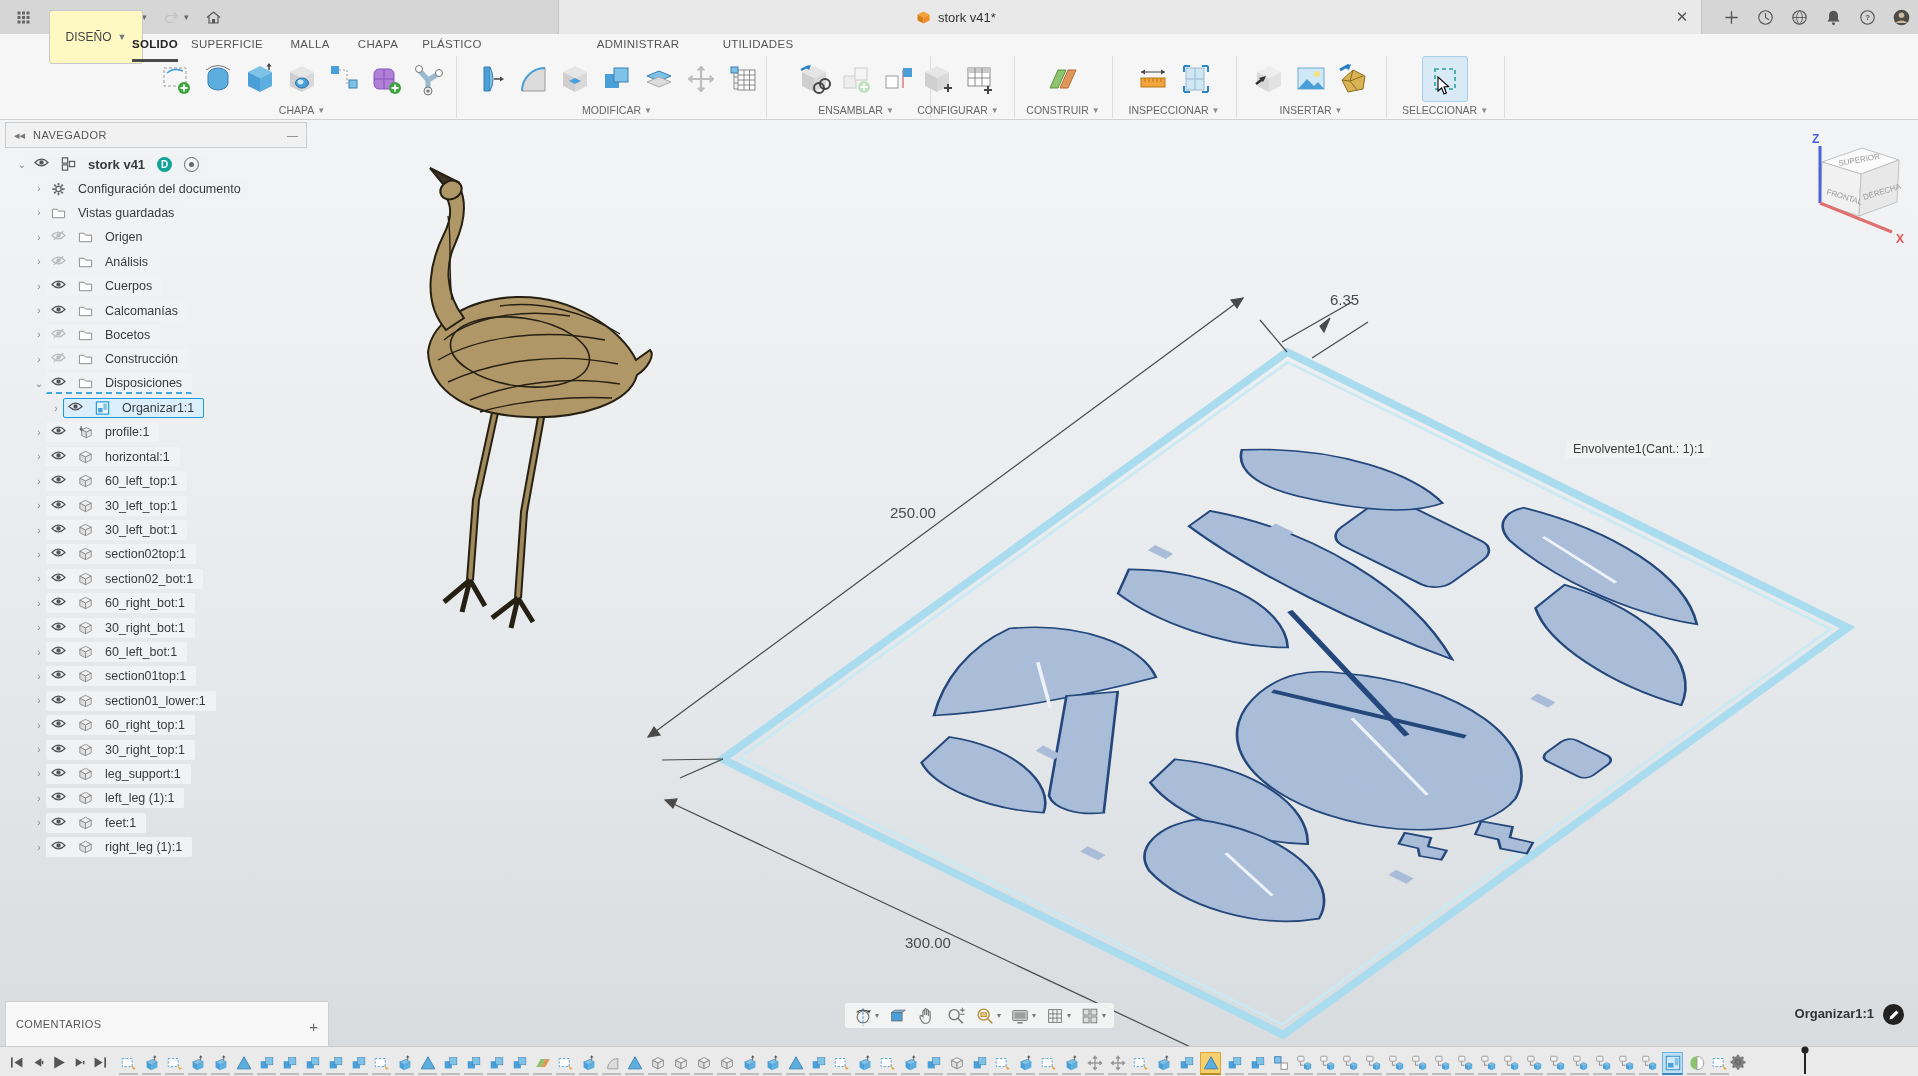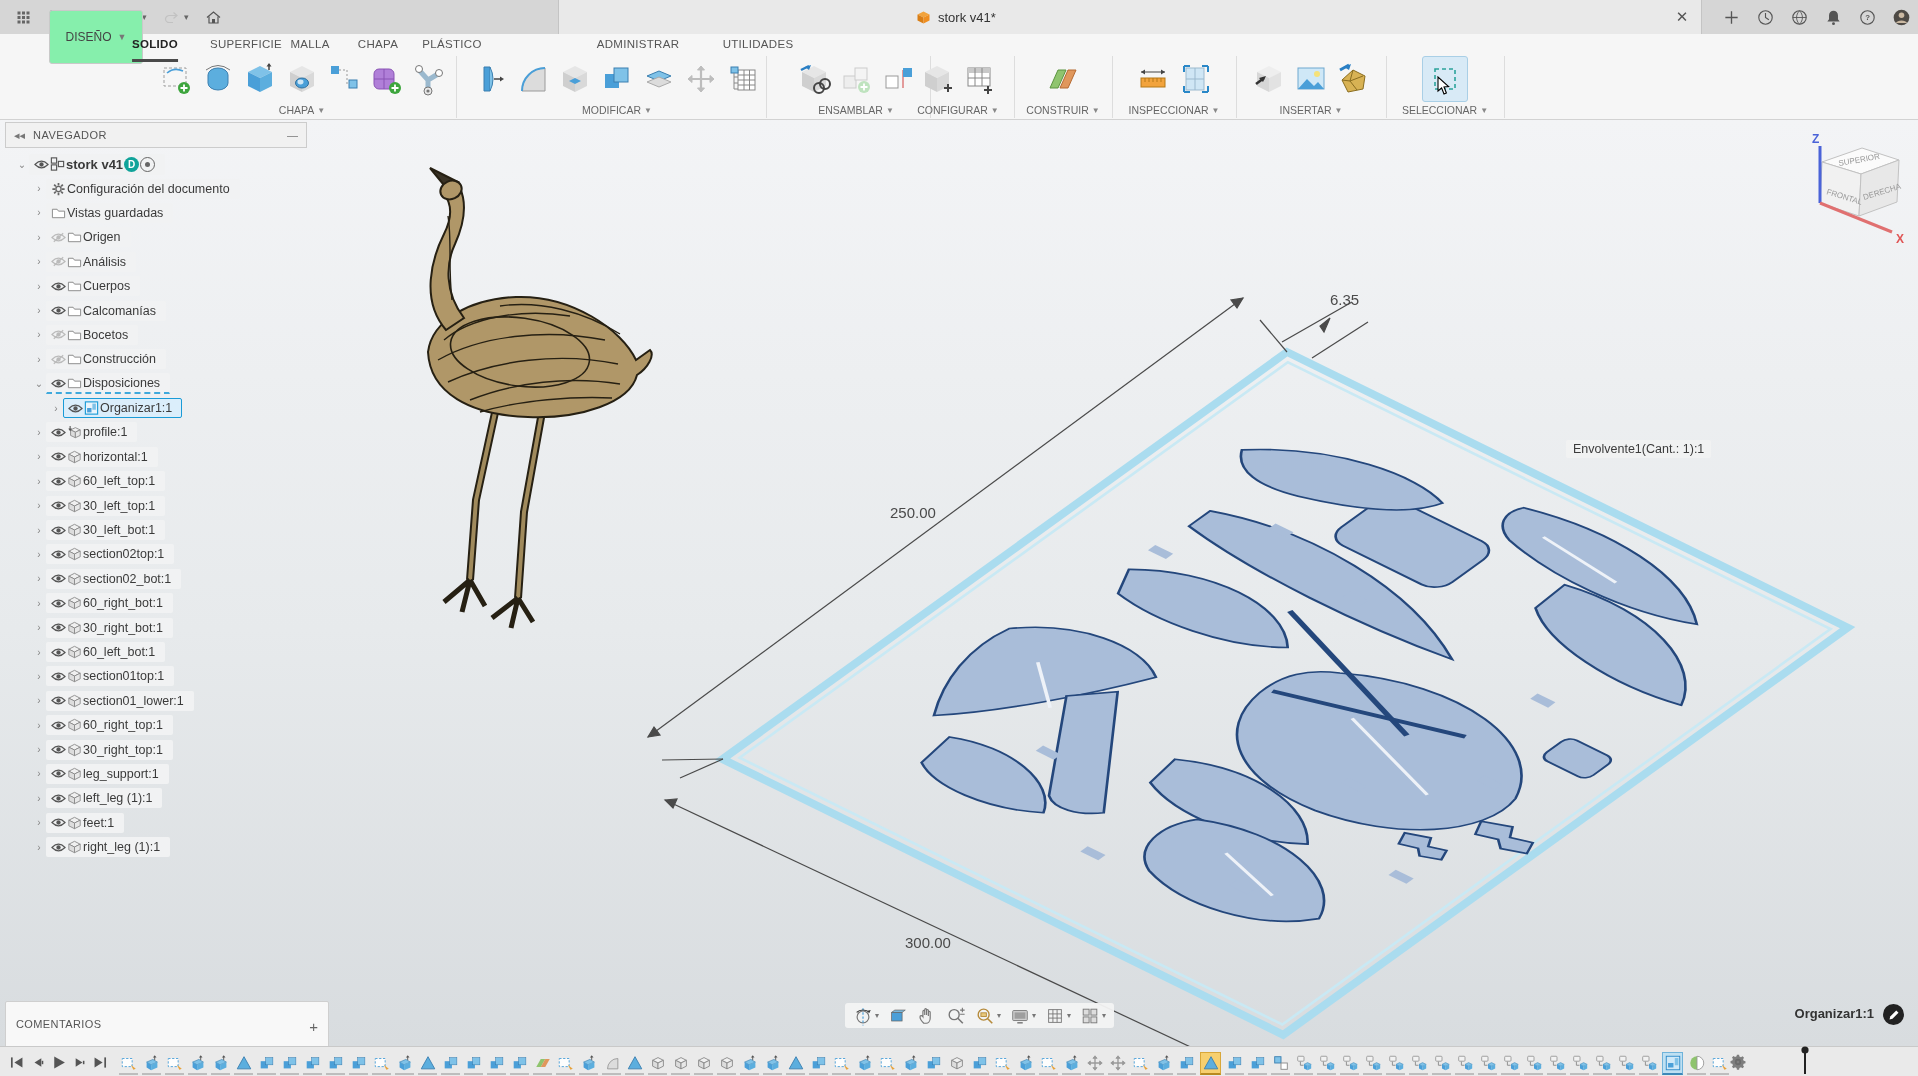--- a/index.html
+++ b/index.html
@@ -18,21 +18,21 @@
   #doc-tab{left:558px;top:0;width:1142px;height:34px;background:#e9e9e9;border-left:1px solid #c4c4c4;border-right:1px solid #c4c4c4;}
   #doc-title-wrap{left:916px;top:0;height:34px;display:flex;align-items:center;gap:7px;}
   #doc-title{font-size:13px;color:#333;}
   #tab-close{left:1672px;top:7px;width:20px;height:20px;font-size:15px;color:#555;display:flex;align-items:center;justify-content:center;}
   #tb-right{right:6px;top:0;height:34px;display:flex;align-items:center;gap:12px;}
   .tbr-btn{width:22px;height:22px;display:flex;align-items:center;justify-content:center;font-size:17px;color:#555;}
   .tbr-btn svg{width:19px;height:19px;}
 
   
   #ribbon{left:0;top:34px;width:1918px;height:85px;background:#f6f6f6;border-bottom:1px solid #d2d2d2;}
-  #design-btn{left:49px;top:10px;width:92px;height:52px;background:#86efac;border:1px solid #c9c9c9;border-radius:3px;
+  #design-btn{left:49px;top:10px;width:92px;height:52px;background:#fef9c3;border:1px solid #c9c9c9;border-radius:3px;
               display:flex;align-items:center;justify-content:center;gap:6px;font-size:12px;color:#444;}
   #design-btn .caret{font-size:9px;color:#777;}
   .rtab{top:2px;height:20px;font-size:11.5px;color:#555;letter-spacing:.3px;transform:translateX(-50%);white-space:nowrap;}
   .rtab.active{color:#222;font-weight:bold;border-bottom:3px solid #4a4a4a;padding-bottom:1px;}
   .rgroup{top:22px;height:62px;border-right:1px solid #ddd;display:flex;flex-direction:column;align-items:center;}
   .rgroup .icons{flex:1;display:flex;align-items:center;gap:4px;padding:0 8px;}
   .ricon{width:38px;height:38px;display:flex;align-items:center;justify-content:center;}
   .ricon svg{width:34px;height:34px;}
   .ricon.sel{width:44px;height:44px;background:#d8eaf6;border:1px solid #a9cfe6;border-radius:3px;position:relative;}
   .glabel{height:16px;font-size:10.5px;color:#666;display:flex;align-items:center;gap:3px;}
@@ -47,21 +47,21 @@
   #comp-badge{right:14px;top:1004px;width:21px;height:21px;border-radius:50%;background:#222;display:flex;align-items:center;justify-content:center;}
 
   
   #navigator{left:5px;top:122px;width:302px;}
   #nav-header{height:24px;background:#f1f1f1;border:1px solid #ccc;display:flex;align-items:center;padding:0 8px;gap:8px;}
   #nav-title{font-size:11px;color:#555;letter-spacing:.5px;flex:1;}
   .nav-hbtn{font-size:11px;color:#777;}
   #tree{margin-top:4px;}
   .trow{height:24.4px;display:flex;align-items:center;font-size:12.5px;color:#3a3a3a;}
   .trow .chev{width:14px;font-size:10px;color:#888;text-align:center;flex:0 0 14px;}
-  .chip{display:inline-flex;align-items:center;gap:1px;background:#f1f2f3;border:1px solid transparent;border-radius:2px;padding:2px 9px 2px 4px;max-width:260px;white-space:nowrap;}
+  .chip{display:inline-flex;gap:12px;background:#f1f2f3;border:1px solid transparent;border-radius:2px;padding:2px 9px 2px 4px;max-width:260px;white-space:nowrap;}
   .trow .eye svg{width:15px;height:11px;display:block;}
   .trow .ticon svg{width:15px;height:14px;display:block;}
   .trow.root .lbl{font-weight:bold;font-size:13px;}
   .trow.selected .chip{background:#dbeefb;border:1px solid #1a9bd7;}
   .trow.active-edit .chip{border-bottom:2px dashed #3fa9dc;border-radius:2px 2px 0 0;}
   .badge-d{width:15px;height:15px;border-radius:50%;background:#10a39a;color:#fff;font-size:10px;font-weight:bold;display:inline-flex;align-items:center;justify-content:center;}
   .tgt{width:13px;height:13px;border:1.4px solid #666;border-radius:50%;display:inline-flex;align-items:center;justify-content:center;}
   .tgt i{width:5px;height:5px;background:#666;border-radius:50%;}
 
   
@@ -1494,21 +1494,21 @@
   </div>
 </div>
 <div id="tl-marker" class="abs">
   <svg viewBox="0 0 14 28">
       <circle cx="7" cy="4" r="3.6" fill="#222"></circle>
       <rect x="6" y="4" width="2" height="24" fill="#222"></rect>
     </svg>
 </div>
 
 <div class="abs rtab active" style="left: 140px; top: 38px; margin-left: 15px;">SOLIDO</div>
-<div class="abs rtab" style="left: 227px; top: 38px; margin-left: 19px;">SUPERFICIE</div>
+<div class="abs rtab" style="left: 227px; top: 38px;">SUPERFICIE</div>
 <div class="abs rtab" style="left: 310px; top: 38px;">MALLA</div>
 <div class="abs rtab" style="left: 378px; top: 38px;">CHAPA</div>
 <div class="abs rtab" style="left: 452px; top: 38px;">PLÁSTICO</div>
 <div class="abs rtab" style="left: 638px; top: 38px;">ADMINISTRAR</div>
 <div class="abs rtab" style="left: 758px; top: 38px;">UTILIDADES</div>
 <div class="abs rgroup" style="left: 148px; top: 56px; width: 308px;">
     <div class="icons">
       <div class="ricon">
         <svg viewBox="0 0 34 34">
           <rect x="5" y="6" width="22" height="18" fill="none" stroke="#9e9e9e" stroke-dasharray="3 2"></rect>

